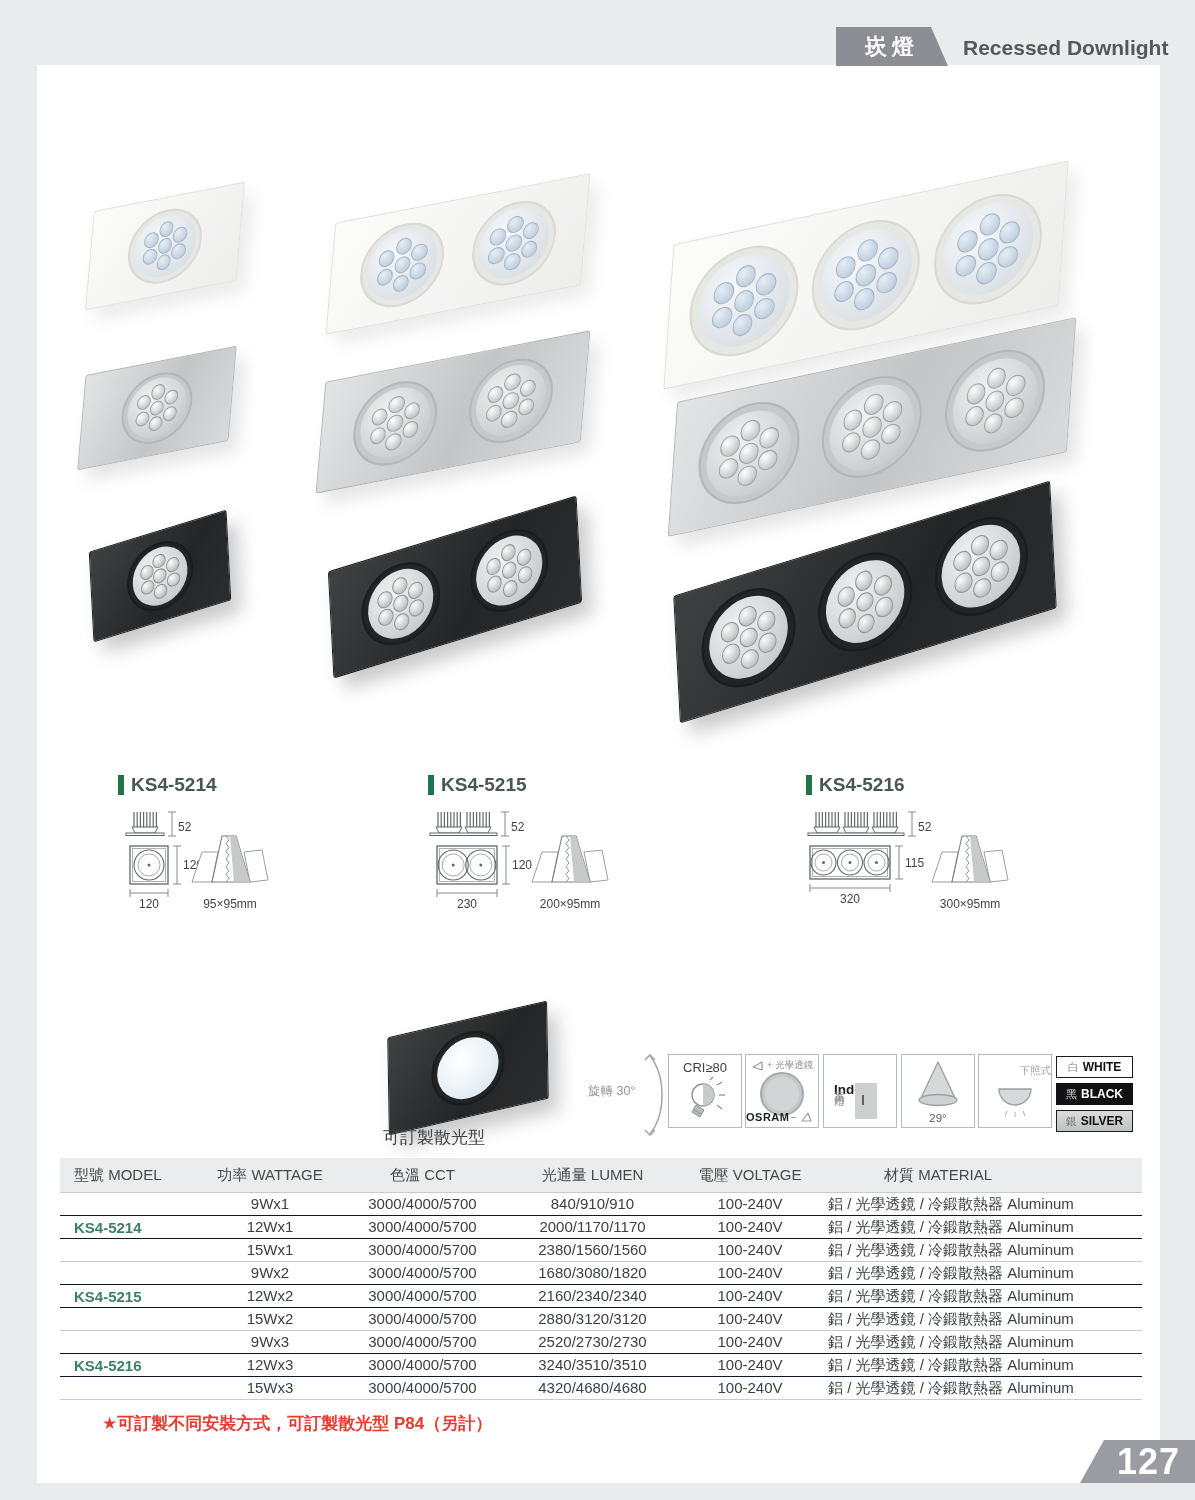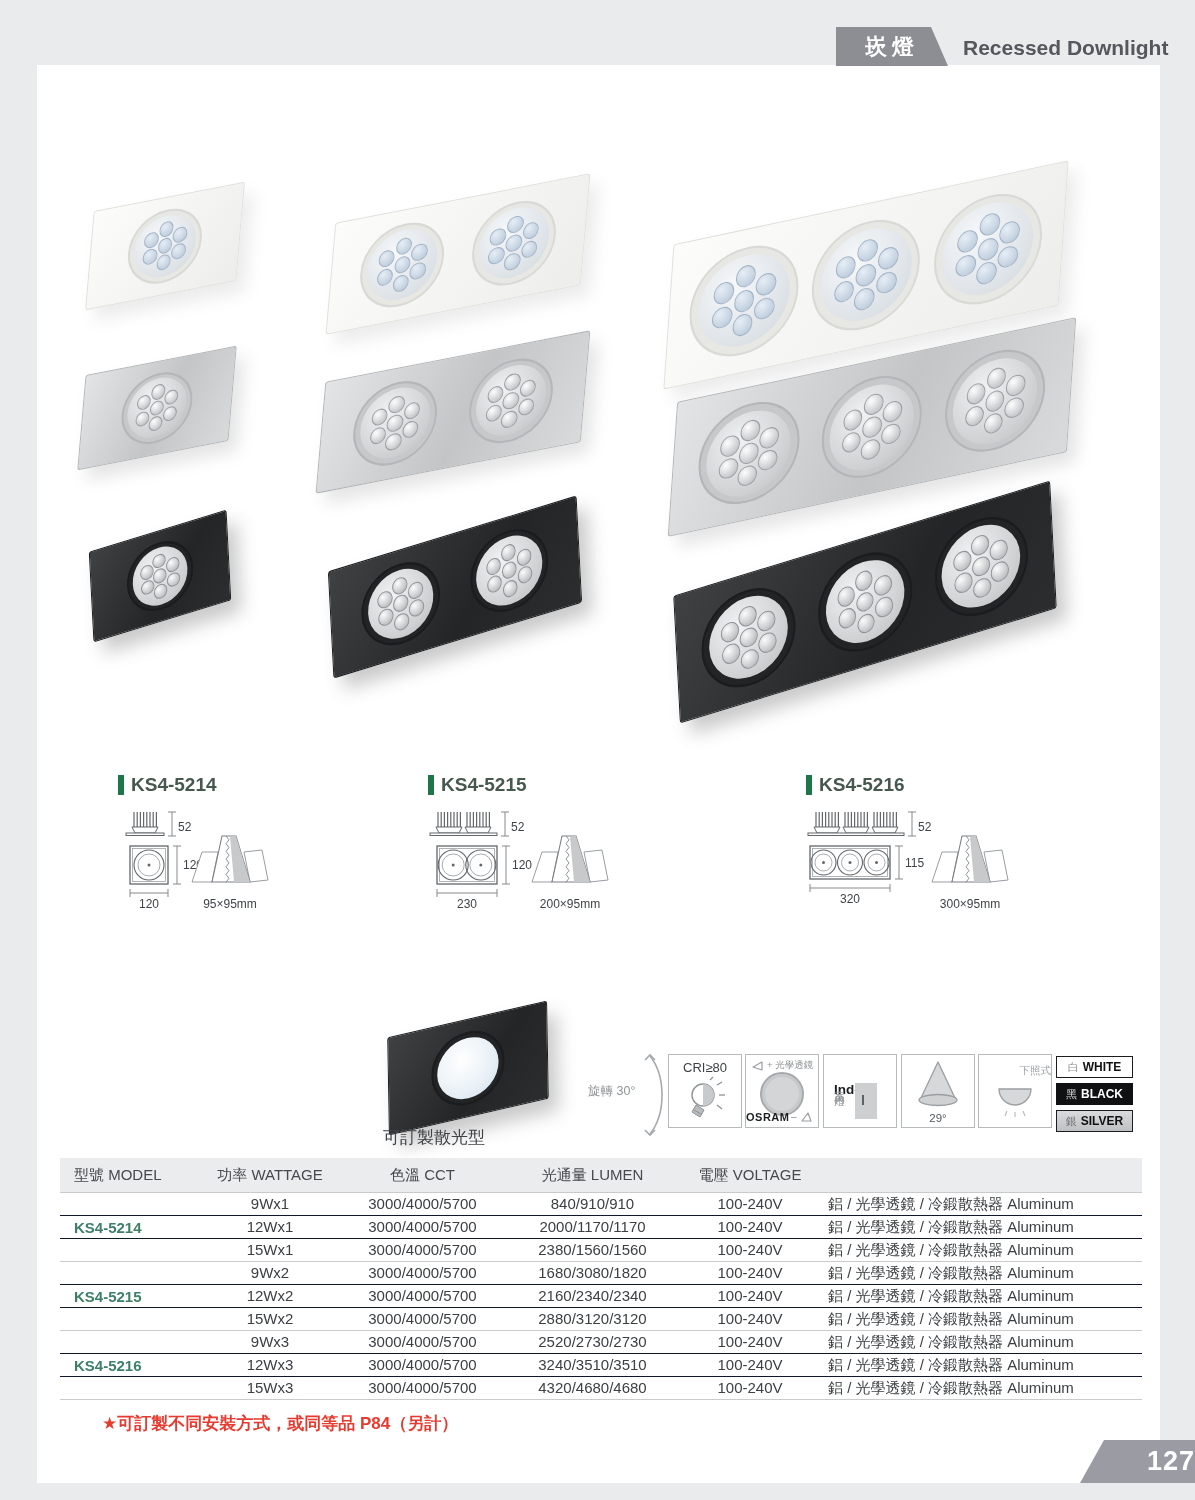--- a/index.html
+++ b/index.html
@@ -89,21 +89,21 @@
   .thead .c5{padding-left:64px;}
   .tgroup{position:relative;border-bottom:1px solid #c9cbcd;}
   .trow{display:flex;height:22px;line-height:22px;}
   .trow + .trow{border-top:1px solid #0f172a;}
   .model-label{position:absolute;left:14px;top:50%;transform:translateY(-50%);font-weight:600;}
 
   
   .footnote{position:absolute;left:102px;top:1412px;font-size:17px;font-weight:600;color:#e73b30;}
   .page-badge{position:absolute;left:1080px;top:1440px;width:115px;height:43px;background:#9b9ba3;
     clip-path:polygon(24px 0,100% 0,100% 100%,0 100%);
-    color:#fff;font-size:27px;font-weight:bold;text-align:right;line-height:43px;padding-right:0;box-sizing:border-box;letter-spacing:1px;}
+    color:#fff;font-size:36px;font-weight:bold;text-align:right;line-height:43px;padding-right:15px;box-sizing:border-box;letter-spacing:1px;}
 </style>
 </head>
 <body>
 
 <div class="page">
   <div class="content"></div>
 
   <div class="header-badge" style="background: rgb(141, 141, 148);">崁燈</div>
   <div class="header-title">Recessed Downlight</div>
 
@@ -573,20 +573,21 @@
     </div>
   </div>
 
   <div id="spec-table">
       <div class="thead">
         <div class="th c0">型號 MODEL</div>
         <div class="th c1">功率 WATTAGE</div>
         <div class="th c2">色溫 CCT</div>
         <div class="th c3">光通量 LUMEN</div>
         <div class="th c4">電壓 VOLTAGE</div>
+        <div class="th c5">材質 MATERIAL</div>
       </div>
       <div class="tgroup">
         <div class="model-label" style="color: rgb(61, 128, 102);">KS4-5214</div>
         <div class="trow">
           <div class="td c0"></div>
           <div class="td c1">9Wx1</div>
           <div class="td c2">3000/4000/5700</div>
           <div class="td c3">840/910/910</div>
           <div class="td c4">100-240V</div>
           <div class="td c5">鋁 / 光學透鏡 / 冷鍛散熱器 Aluminum</div>
@@ -657,15 +658,15 @@
           <div class="td c0"></div>
           <div class="td c1">15Wx3</div>
           <div class="td c2">3000/4000/5700</div>
           <div class="td c3">4320/4680/4680</div>
           <div class="td c4">100-240V</div>
           <div class="td c5">鋁 / 光學透鏡 / 冷鍛散熱器 Aluminum</div>
         </div>
       </div>
     </div>
 
-  <div class="footnote" style="color: rgb(231, 59, 48);">★可訂製不同安裝方式，或同等品 P84（另計）</div>
+  <div class="footnote" style="color: rgb(231, 59, 48);">★可訂製不同安裝方式，可訂製散光型 P84（另計）</div>
   <div class="page-badge">127</div>
 </div>
 
 </body></html>

